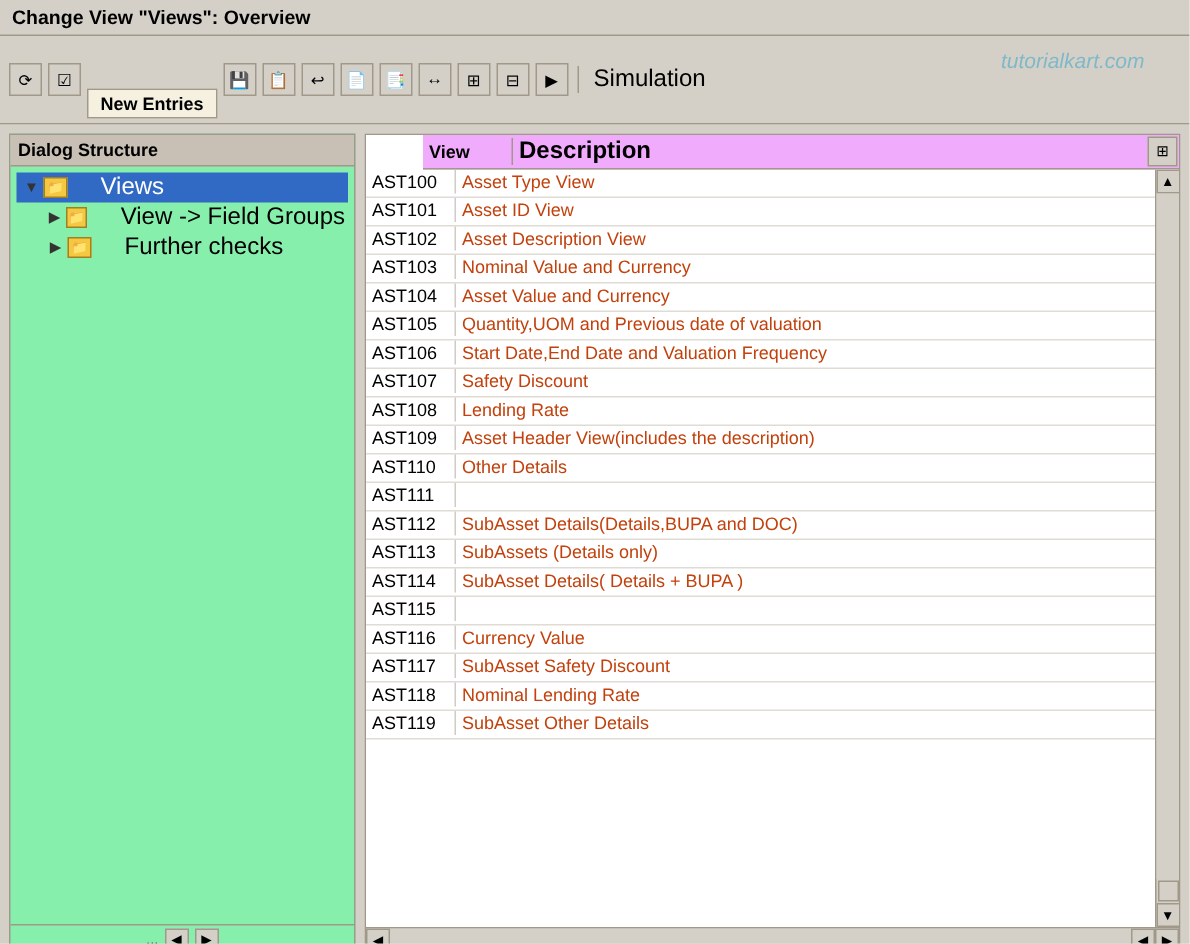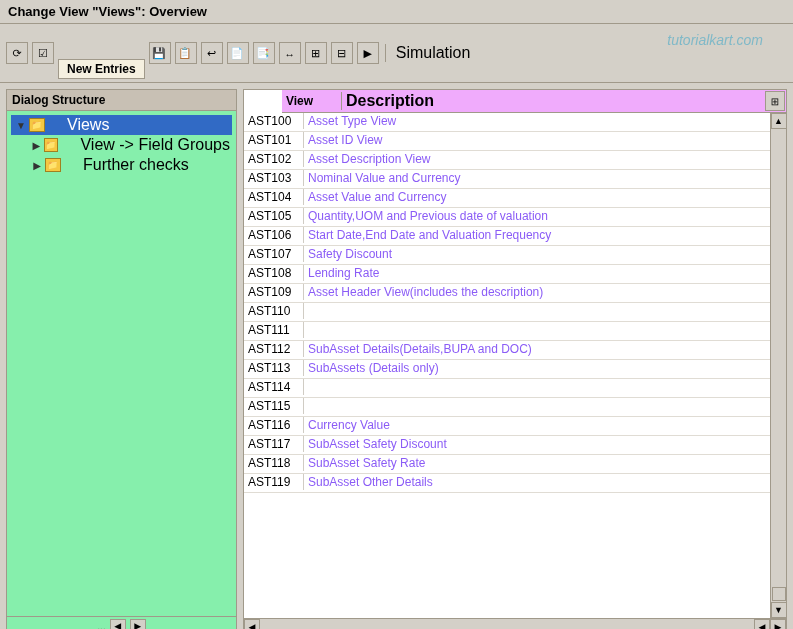--- a/index.html
+++ b/index.html
@@ -208,21 +208,21 @@
       min-width: 60px;
       padding: 1px 4px;
       font-size: 12px;
       border-right: 1px solid #d0ccc4;
       color: #000;
     }
     .cell-desc {
       flex: 1;
       padding: 1px 4px;
       font-size: 12px;
-      color: #8b5cf6;
+      color: #c2410c;
     }
     .scrollbar-v {
       width: 16px;
       background: #d4d0c8;
       border-left: 1px solid #a0998a;
       display: flex;
       flex-direction: column;
       align-items: center;
     }
     .scroll-btn {
@@ -419,49 +419,51 @@
             <div class="table-row">
               <div class="cell-view">AST108</div>
               <div class="cell-desc">Lending Rate</div>
             </div>
             <div class="table-row">
               <div class="cell-view">AST109</div>
               <div class="cell-desc">Asset Header View(includes the description)</div>
             </div>
             <div class="table-row">
               <div class="cell-view">AST110</div>
+              <div class="cell-desc">Other Details</div>
             </div>
             <div class="table-row">
               <div class="cell-view">AST111</div>
             </div>
             <div class="table-row">
               <div class="cell-view">AST112</div>
               <div class="cell-desc">SubAsset Details(Details,BUPA and DOC)</div>
             </div>
             <div class="table-row">
               <div class="cell-view">AST113</div>
               <div class="cell-desc">SubAssets (Details only)</div>
             </div>
             <div class="table-row">
               <div class="cell-view">AST114</div>
+              <div class="cell-desc">SubAsset Details( Details + BUPA )</div>
             </div>
             <div class="table-row">
               <div class="cell-view">AST115</div>
             </div>
             <div class="table-row">
               <div class="cell-view">AST116</div>
               <div class="cell-desc">Currency Value</div>
             </div>
             <div class="table-row">
               <div class="cell-view">AST117</div>
               <div class="cell-desc">SubAsset Safety Discount</div>
             </div>
             <div class="table-row">
               <div class="cell-view">AST118</div>
-              <div class="cell-desc">SubAsset Safety Rate</div>
+              <div class="cell-desc">Nominal Lending Rate</div>
             </div>
             <div class="table-row">
               <div class="cell-view">AST119</div>
               <div class="cell-desc">SubAsset Other Details</div>
             </div>
           </div>
         <div class="scrollbar-v">
           <div class="scroll-btn">▲</div>
           <div class="scroll-thumb"></div>
           <div style="width:14px;height:14px;background:#d4d0c8;margin:1px;border:1px solid #a0998a;"></div>

